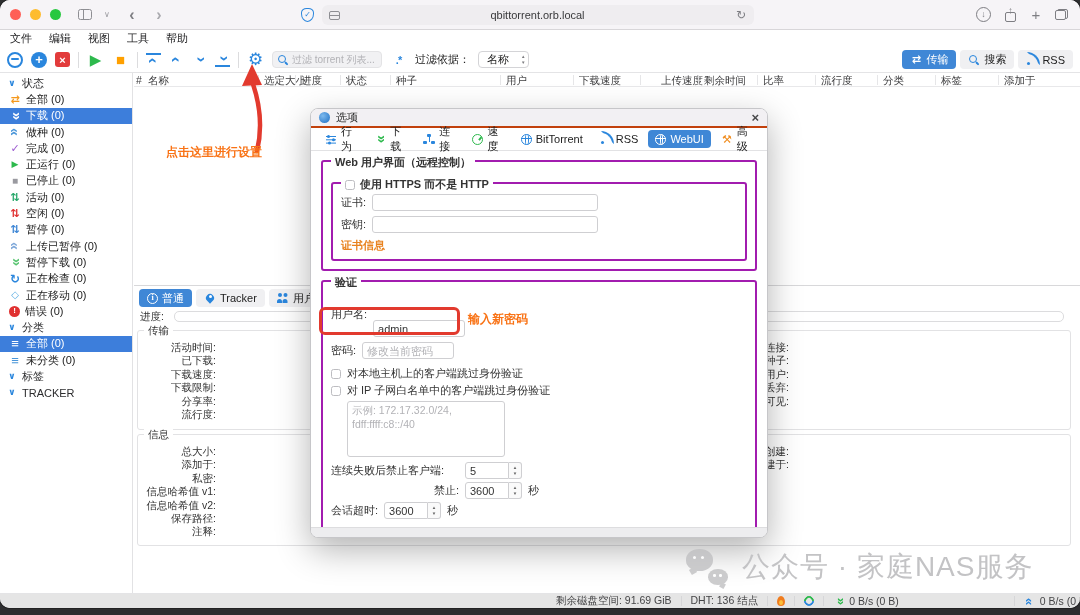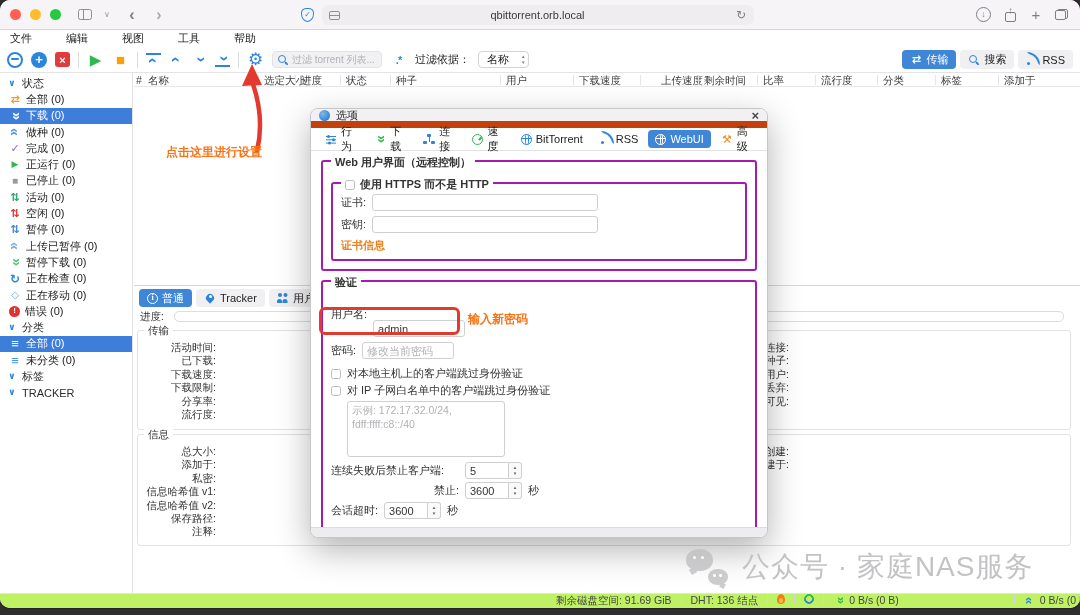--- a/index.html
+++ b/index.html
@@ -7,21 +7,21 @@
 body{background:#2e2e30;font-family:"Liberation Sans","DejaVu Sans",sans-serif;position:relative;overflow:hidden;-webkit-font-smoothing:antialiased}
 .window{position:absolute;left:0;top:0;width:1080px;height:608px;background:#fff;border-radius:10px;overflow:hidden;box-shadow:0 0 0 1px rgba(0,0,0,.25)}
 
 .chrome{position:absolute;left:0;top:0;width:100%;height:30px;background:#f6f4f7;border-bottom:1px solid #d8d6d9;display:flex;align-items:center;padding:0 10px;gap:9px}
 .tl{width:11px;height:11px;border-radius:50%;flex:none}
 .tl.r{background:#ff5f57}.tl.y{background:#febc2e}.tl.g{background:#28c840}
 .urlpill{position:absolute;left:322px;top:5px;width:432px;height:20px;background:#efedf0;border-radius:6px;display:flex;align-items:center;padding:0 7px;font-size:11px;color:#39393b}
 .urltext{flex:1;text-align:center}
 .chromeRight{position:absolute;right:12px;top:7px;display:flex;gap:13px;align-items:center}
 
-.menubar{position:absolute;top:30px;left:0;width:100%;height:17px;background:#fff;display:flex;gap:34px;padding:0 10px;font-size:11px;color:#1d1d1f;align-items:center}
+.menubar{position:absolute;top:30px;left:0;width:100%;height:17px;background:#fff;display:flex;gap:17px;padding:0 10px;font-size:11px;color:#1d1d1f;align-items:center}
 .toolbar{position:absolute;top:47px;left:0;width:100%;height:26px;background:#fff;border-bottom:1px solid #e4e4e6;display:flex;align-items:center;padding:0 7px;gap:8px}
 .tsep{width:1px;height:16px;background:#dcdcde;flex:none}
 .searchbox{width:110px;height:17px;background:#f1f1f3;border:1px solid #e3e3e5;border-radius:4px;display:flex;align-items:center;padding:0 4px;gap:3px}
 .searchbox input{border:0;background:transparent;outline:none;font-size:10px;width:84px;color:#333;font-family:inherit}
 .searchbox input::placeholder{color:#b2b2b6}
 .tlabel{font-size:11px;color:#222}
 .msel{height:17px;border:1px solid #d4d4d7;border-radius:4px;background:#fff;display:flex;align-items:center;padding:0 3px 0 8px;gap:12px;font-size:11px;color:#222}
 .selarrows{display:flex;flex-direction:column;align-items:center;color:#7a7a7e}
 .selarrows i{font-style:normal;font-size:4.5px;line-height:1.2}
 .viewtabs{margin-left:auto;display:flex;gap:4px;align-items:center}
@@ -46,26 +46,26 @@
 .pbar{position:absolute;left:34px;right:16px;top:1px;height:11px;border:1px solid #dcdcde;border-radius:5px;background:#fff}
 .gb{position:absolute;left:3px;right:9px;border:1px solid #e2e2e4;border-radius:3px}
 .gb-transfer{top:44px;height:100px}
 .gb-info{top:148px;height:112px}
 .gleg{position:absolute;top:-7px;left:6px;background:#fff;padding:0 4px;color:#333}
 .lcol,.rcol{position:absolute;display:flex;flex-direction:column;align-items:flex-end;gap:2.4px;top:11px}
 .lcol{left:2px;width:76px}
 .rcol{left:575px;width:76px}
 .dlabel{line-height:11px}
 
-.statusbar{position:absolute;left:0;top:593px;width:100%;height:15px;border-top:1px solid #e4e4e6;background:#bef264;display:flex;align-items:flex-start;gap:9px;font-size:10.5px;color:#454547;padding-left:556px;z-index:6}
+.statusbar{position:absolute;left:0;top:593px;width:100%;height:15px;border-top:1px solid #e4e4e6;background:#e5e5e5;display:flex;align-items:center;gap:9px;font-size:10.5px;color:#454547;padding-left:556px;z-index:6}
 .ssep{width:1px;height:10px;background:#d6d6d8;flex:none}
 .sgrp{display:flex;align-items:center;gap:4px;white-space:nowrap}
 
 .dialog{position:absolute;left:310px;top:108px;width:458px;height:430px;background:#fff;border:1px solid #c6c6c9;border-radius:8px;box-shadow:0 12px 34px rgba(0,0,0,.3);z-index:40;overflow:hidden;font-size:11px;color:#333}
-.dtitle{height:19px;background:#f2f0f3;border-bottom:7px solid #c2410c;display:flex;align-items:center;padding:0 8px;gap:6px;font-size:11px;color:#222}
+.dtitle{height:19px;background:#f2f0f3;border-bottom:2px solid #c2410c;display:flex;align-items:center;padding:0 8px;gap:6px;font-size:11px;color:#222}
 .ic-qbt{width:11px;height:11px;border-radius:50%;background:radial-gradient(circle at 35% 35%,#7db9ee,#1d6fc4);flex:none}
 .dclose{margin-left:auto;color:#48484a;font-size:13px;font-weight:bold;line-height:1}
 .dtabbar{height:23px;border-bottom:1px solid #e2e2e4;display:flex;align-items:center;gap:3px;padding:0 7px;background:#fff}
 .dgtab{display:flex;align-items:center;gap:4px;padding:3px 7px;border-radius:4px;font-size:11px;color:#222}
 .dgtab.active{background:#3f87d6;color:#fff}
 .dcontent{position:absolute;top:43px;bottom:10px;left:0;right:0;padding:8px 10px 0;overflow:hidden}
 .dfoot{position:absolute;bottom:0;left:0;right:0;height:10px;background:#ededef;border-top:1px solid #ddddDF;z-index:2}
 .fs{border:2px solid #a21caf;border-radius:3px;position:relative;padding:10px 8px 4px;margin-bottom:9px}
 .fs .leg{position:absolute;top:-7px;left:8px;background:#fff;padding:0 4px;font-weight:bold;white-space:nowrap;display:flex;align-items:center;gap:5px}
 .frow{display:flex;align-items:center;gap:6px;margin-bottom:5px}

